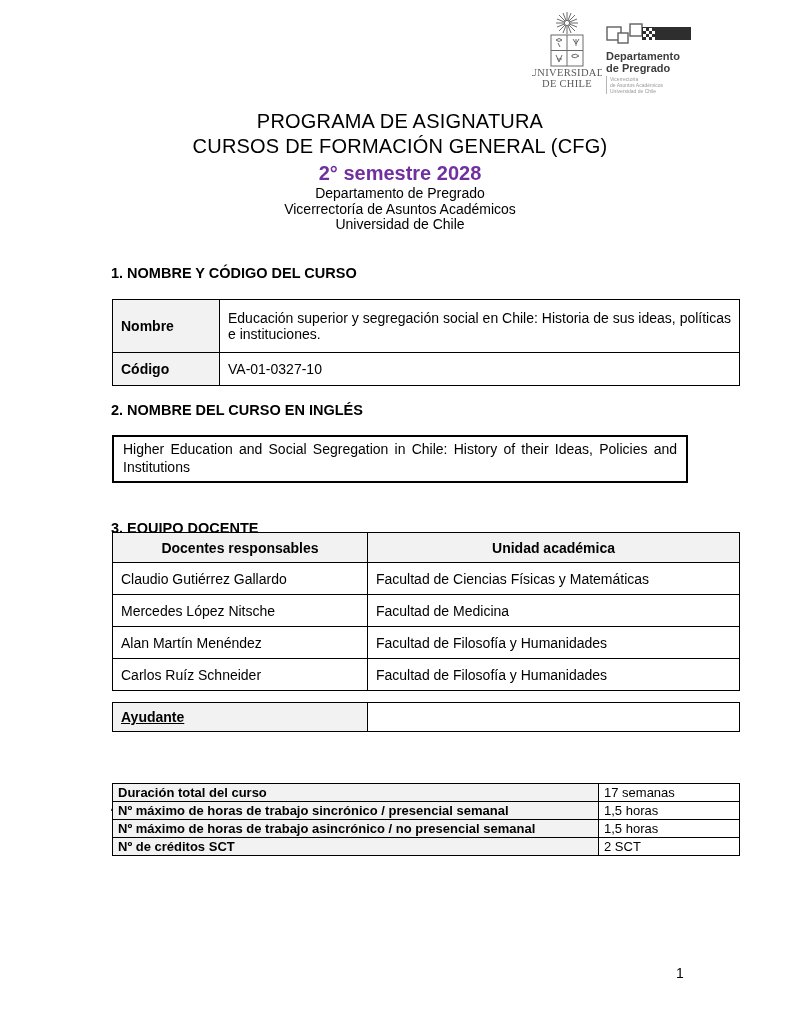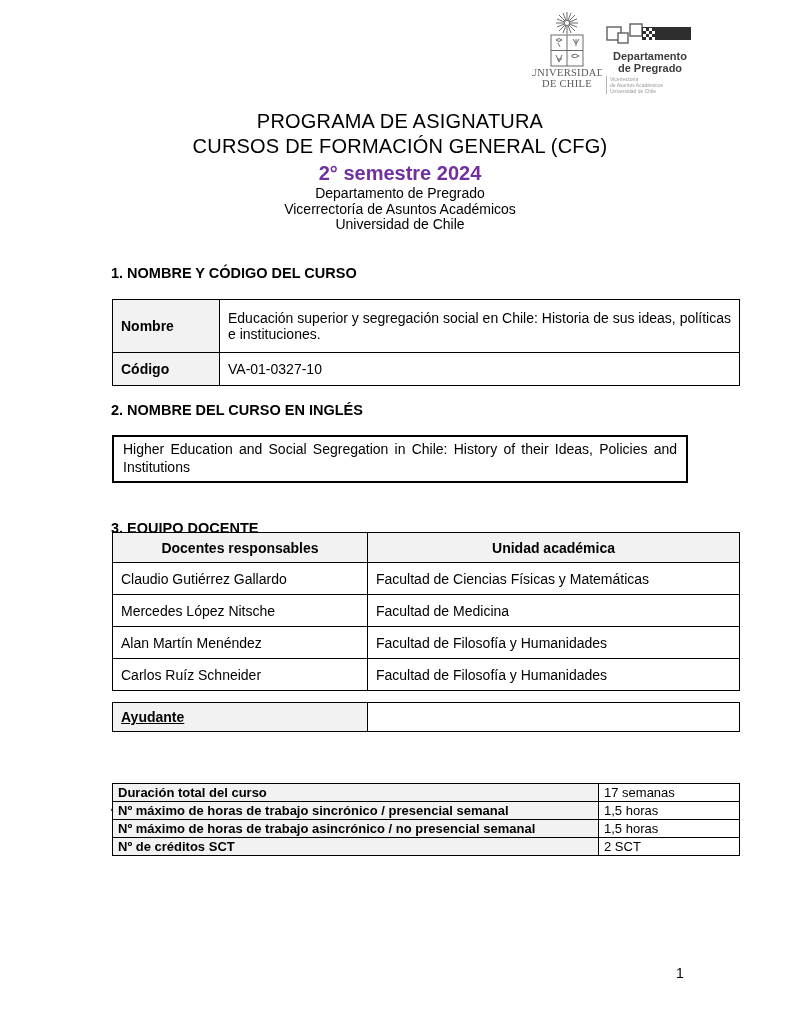--- a/index.html
+++ b/index.html
@@ -7,21 +7,21 @@
     position:relative;
     width:800px;height:1035px;
     background:#fff;
     font-family:"Liberation Sans","DejaVu Sans",sans-serif;
     color:#000;
     overflow:hidden;
   }
   
   .crest{position:absolute;left:532px;top:10px;width:70px;height:78px;}
   .pregrado{position:absolute;left:606px;top:22px;width:88px;height:62px;}
-  .pregrado .ttl{font-weight:bold;font-size:11px;line-height:12px;color:#3d3d3d;margin-top:2px;text-align:center;}
+  .pregrado .ttl{font-weight:bold;font-size:11px;line-height:12px;color:#3d3d3d;margin-top:2px;}
   .pregrado .tiny{margin-top:2px;border-left:1px solid #b5b5b5;padding-left:3px;
     font-size:5px;line-height:6px;color:#9a9a9a;}
   
   .title-block{position:absolute;top:109px;left:0;width:800px;text-align:center;}
   .title-main{font-size:20px;font-weight:normal;line-height:25px;letter-spacing:0.2px;}
   .title-sem{font-size:20px;font-weight:bold;line-height:26px;color:#7030A0;margin-top:1px;}
   .title-sub{font-size:14px;line-height:15.5px;}
   
   .sec-heading{position:absolute;left:111px;font-size:14.5px;font-weight:bold;white-space:nowrap;}
   table{border-collapse:collapse;table-layout:fixed;width:628px;}
@@ -113,21 +113,21 @@
     <div class="tiny">
       <div>Vicerrectoría</div>
       <div>de Asuntos Académicos</div>
       <div>Universidad de Chile</div>
     </div>
   </div>
 
   <div class="title-block">
     <div class="title-main">PROGRAMA DE ASIGNATURA</div>
     <div class="title-main">CURSOS DE FORMACIÓN GENERAL (CFG)</div>
-    <div class="title-sem">2° semestre 2024</div>
+    <div class="title-sem">2° semestre 2028</div>
     <div class="title-sub">Departamento de Pregrado</div>
     <div class="title-sub">Vicerrectoría de Asuntos Académicos</div>
     <div class="title-sub">Universidad de Chile</div>
   </div>
 
   <div class="sec-heading" style="top:265px;">1. NOMBRE Y CÓDIGO DEL CURSO</div>
   <table class="doc-table t1" style="top:299px;">
     <tbody>
         <tr class="r1">
       <td class="shade lbl">Nombre</td>

